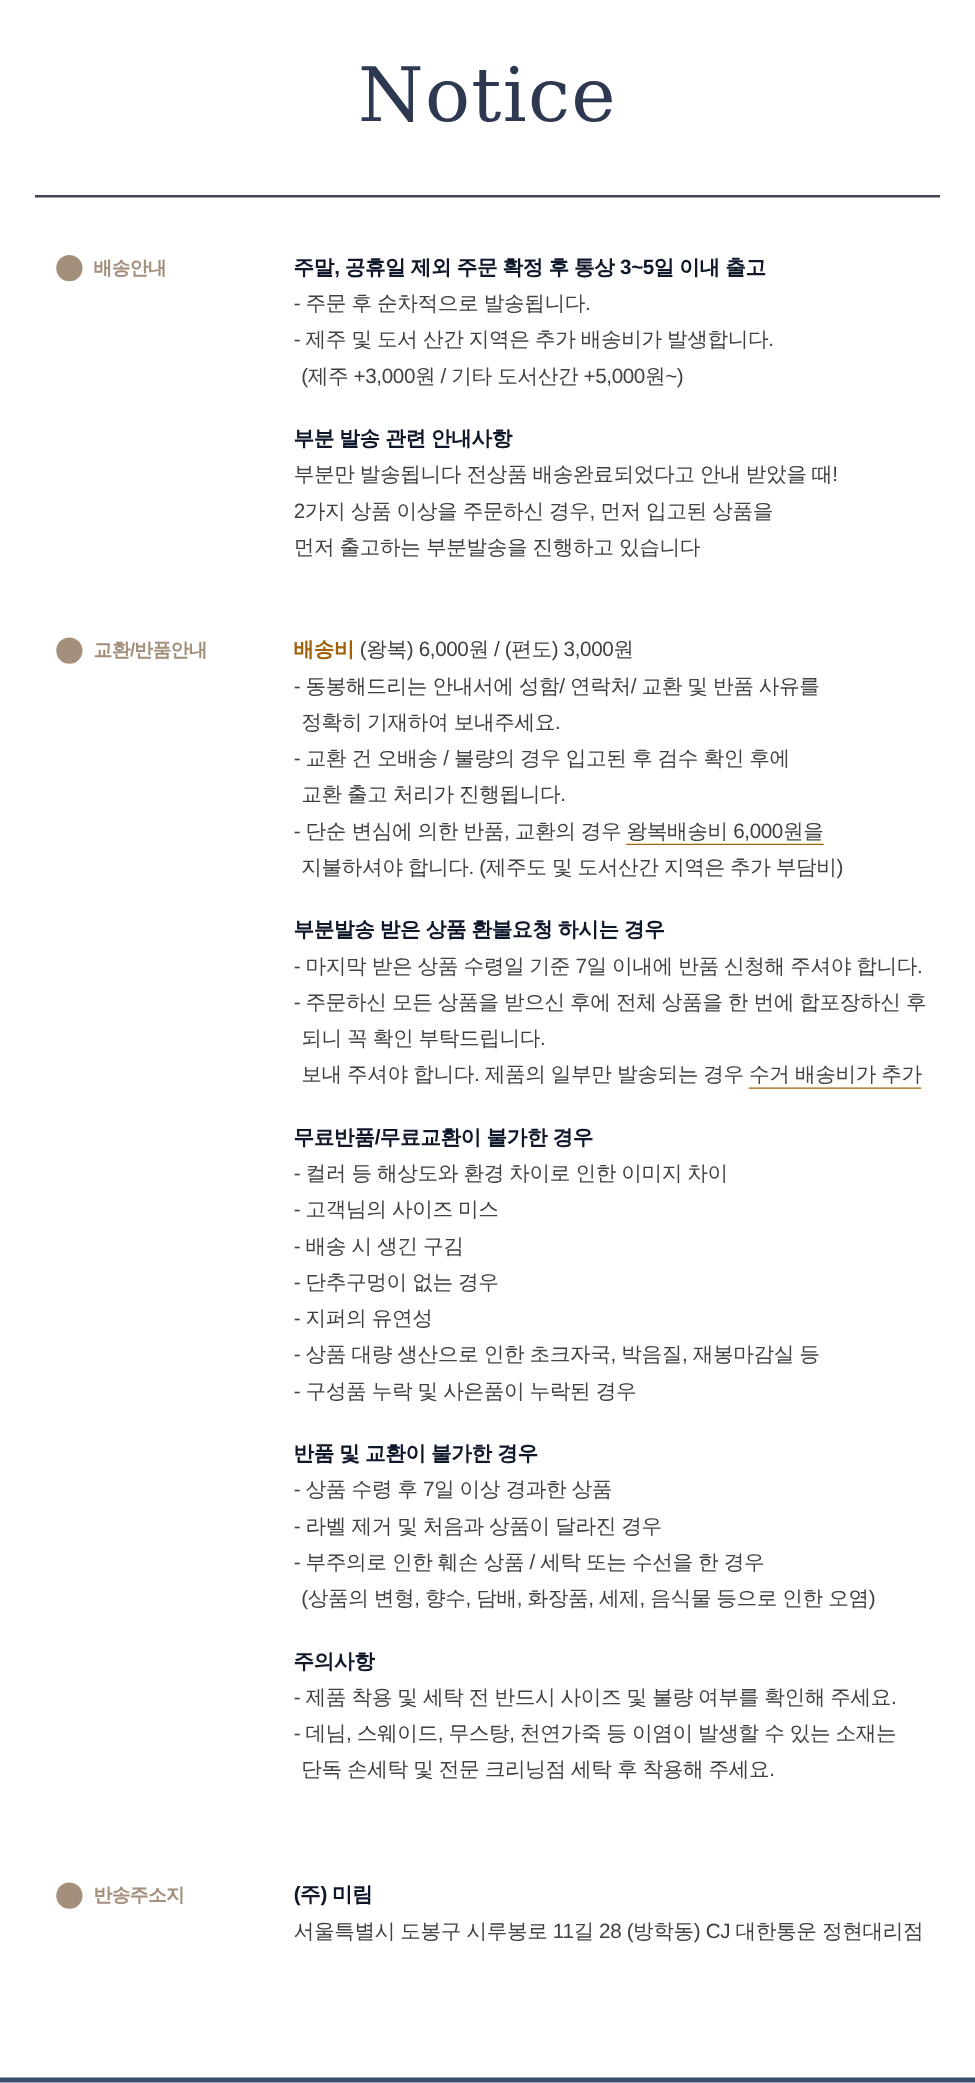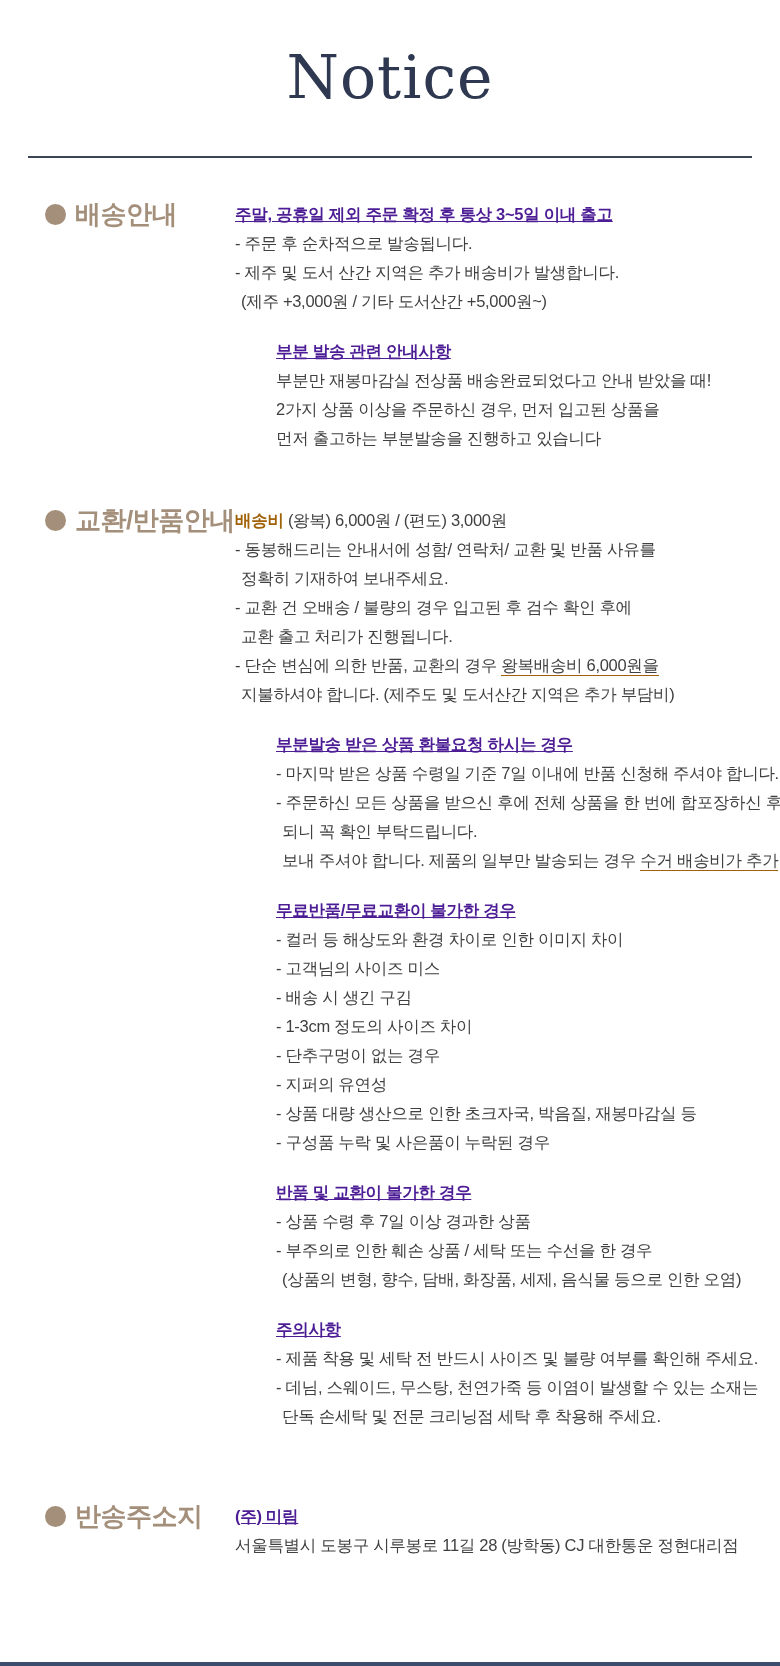--- a/index.html
+++ b/index.html
@@ -19,29 +19,29 @@
   }
   .bottom-bar {
     position:absolute; bottom:0; left:0; width:100%; height:4px; background:#3c4c6d;
   }
   .section { position:absolute; left:45px; right:24px; display:flex; align-items:flex-start; }
   #sec-shipping { top:200px; }
   #sec-exchange { top:506px; }
   #sec-address  { top:1502px; }
   .sec-head {
     width:190px; flex:none; display:flex; gap:9px; align-items:flex-start;
-    color:#a48f7b; font-weight:bold; font-size:26px; letter-spacing:-0.5px; line-height:29px;
+    color:#a48f7b; font-weight:bold; font-size:15px; letter-spacing:-0.5px; line-height:29px;
   }
   .bullet {
     flex:none; width:21px; height:21px; border-radius:50%; background:#a48f7b; margin-top:4px;
   }
   .sec-body { flex:1; font-size:16.5px; line-height:29px; letter-spacing:-0.3px; }
-  .block + .block { margin-top:21px;margin-left:41px; }
+  .block + .block { margin-top:21px; }
   .line { white-space:nowrap; }
-  .btitle { color:#4c1d95; font-weight:bold;text-decoration:underline; }
+  .btitle { color:#0f172a; font-weight:bold; }
   .label { color:#a16207; font-weight:bold; }
   .indent { padding-left:6px; }
   .u { border-bottom:1px solid #a16207; padding-bottom:1px; }
 </style>
 </head>
 <body>
 
 <div class="page-title">Notice</div>
 <div class="top-divider"></div>
 
@@ -52,21 +52,21 @@
   </div>
   <div class="sec-body">
     <div class="block">
       <div class="line btitle">주말, 공휴일 제외 주문 확정 후 통상 3~5일 이내 출고</div>
       <div class="line">- 주문 후 순차적으로 발송됩니다.</div>
       <div class="line">- 제주 및 도서 산간 지역은 추가 배송비가 발생합니다.</div>
       <div class="line indent">(제주 +3,000원 / 기타 도서산간 +5,000원~)</div>
     </div>
     <div class="block">
       <div class="line btitle">부분 발송 관련 안내사항</div>
-      <div class="line">부분만 재봉마감실 전상품 배송완료되었다고 안내 받았을 때!</div>
+      <div class="line">부분만 발송됩니다 전상품 배송완료되었다고 안내 받았을 때!</div>
       <div class="line">2가지 상품 이상을 주문하신 경우, 먼저 입고된 상품을</div>
       <div class="line">먼저 출고하는 부분발송을 진행하고 있습니다</div>
     </div>
   </div>
 </div>
 
 <div class="section" id="sec-exchange">
   <div class="sec-head">
     <span class="bullet"></span>
     <span>교환/반품안내</span>
@@ -92,29 +92,29 @@
       <div class="line indent">되니 꼭 확인 부탁드립니다.</div>
       <div class="line indent">
         <span>보내 주셔야 합니다. 제품의 일부만 발송되는 경우 </span><span class="u">수거 배송비가 추가</span>
       </div>
     </div>
     <div class="block">
       <div class="line btitle">무료반품/무료교환이 불가한 경우</div>
       <div class="line">- 컬러 등 해상도와 환경 차이로 인한 이미지 차이</div>
       <div class="line">- 고객님의 사이즈 미스</div>
       <div class="line">- 배송 시 생긴 구김</div>
-      <div class="line">- 1-3cm 정도의 사이즈 차이</div>
       <div class="line">- 단추구멍이 없는 경우</div>
       <div class="line">- 지퍼의 유연성</div>
       <div class="line">- 상품 대량 생산으로 인한 초크자국, 박음질, 재봉마감실 등</div>
       <div class="line">- 구성품 누락 및 사은품이 누락된 경우</div>
     </div>
     <div class="block">
       <div class="line btitle">반품 및 교환이 불가한 경우</div>
       <div class="line">- 상품 수령 후 7일 이상 경과한 상품</div>
+      <div class="line">- 라벨 제거 및 처음과 상품이 달라진 경우</div>
       <div class="line">- 부주의로 인한 훼손 상품 / 세탁 또는 수선을 한 경우</div>
       <div class="line indent">(상품의 변형, 향수, 담배, 화장품, 세제, 음식물 등으로 인한 오염)</div>
     </div>
     <div class="block">
       <div class="line btitle">주의사항</div>
       <div class="line">- 제품 착용 및 세탁 전 반드시 사이즈 및 불량 여부를 확인해 주세요.</div>
       <div class="line">- 데님, 스웨이드, 무스탕, 천연가죽 등 이염이 발생할 수 있는 소재는</div>
       <div class="line indent">단독 손세탁 및 전문 크리닝점 세탁 후 착용해 주세요.</div>
     </div>
   </div>

